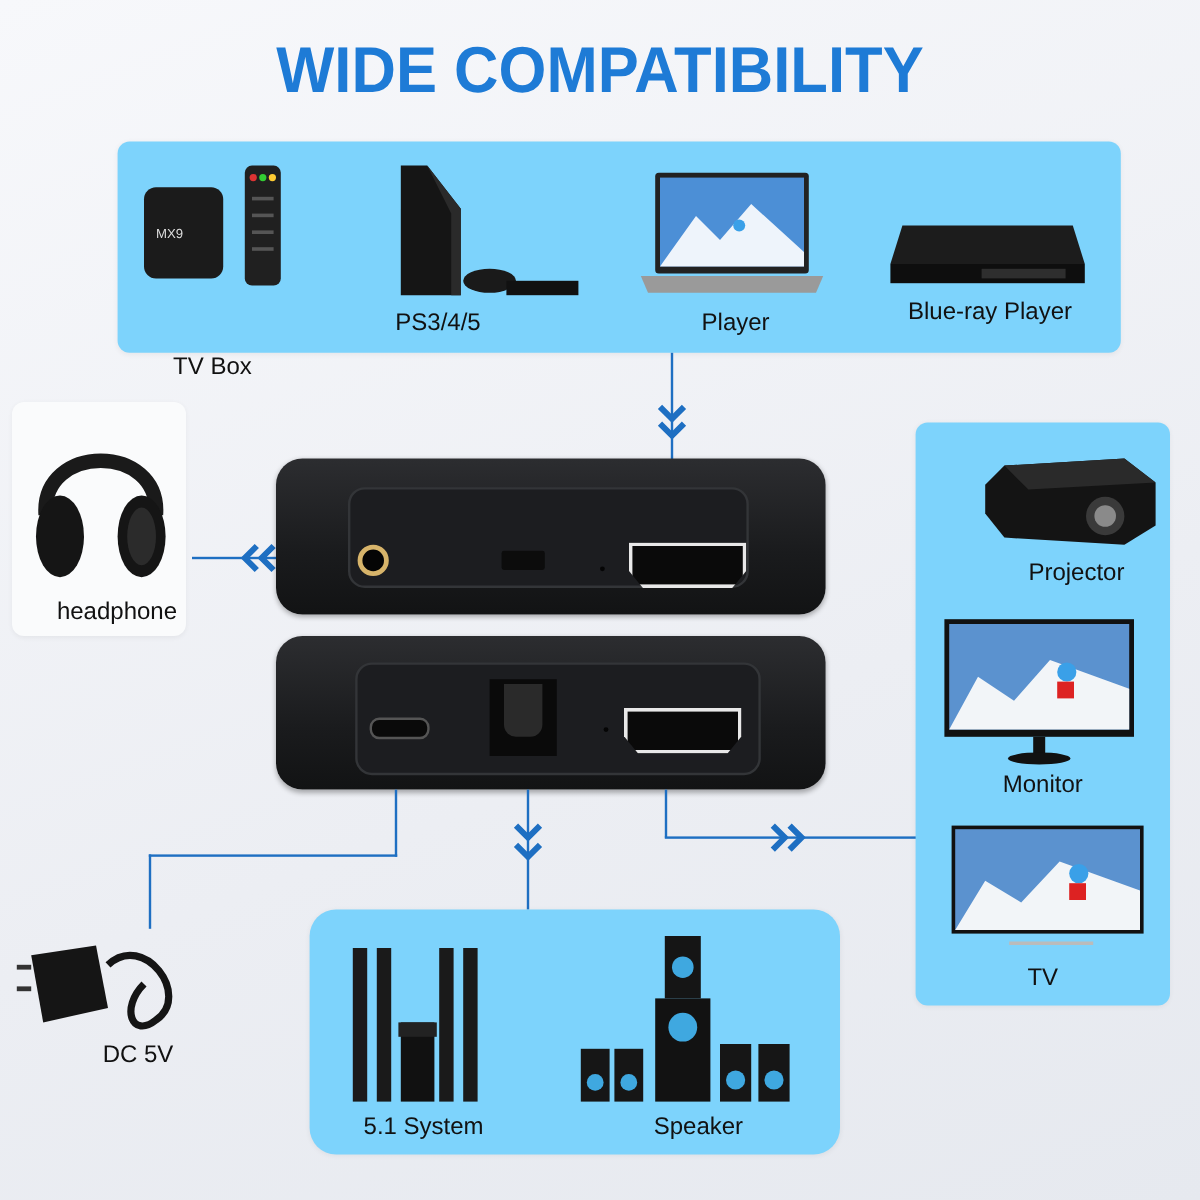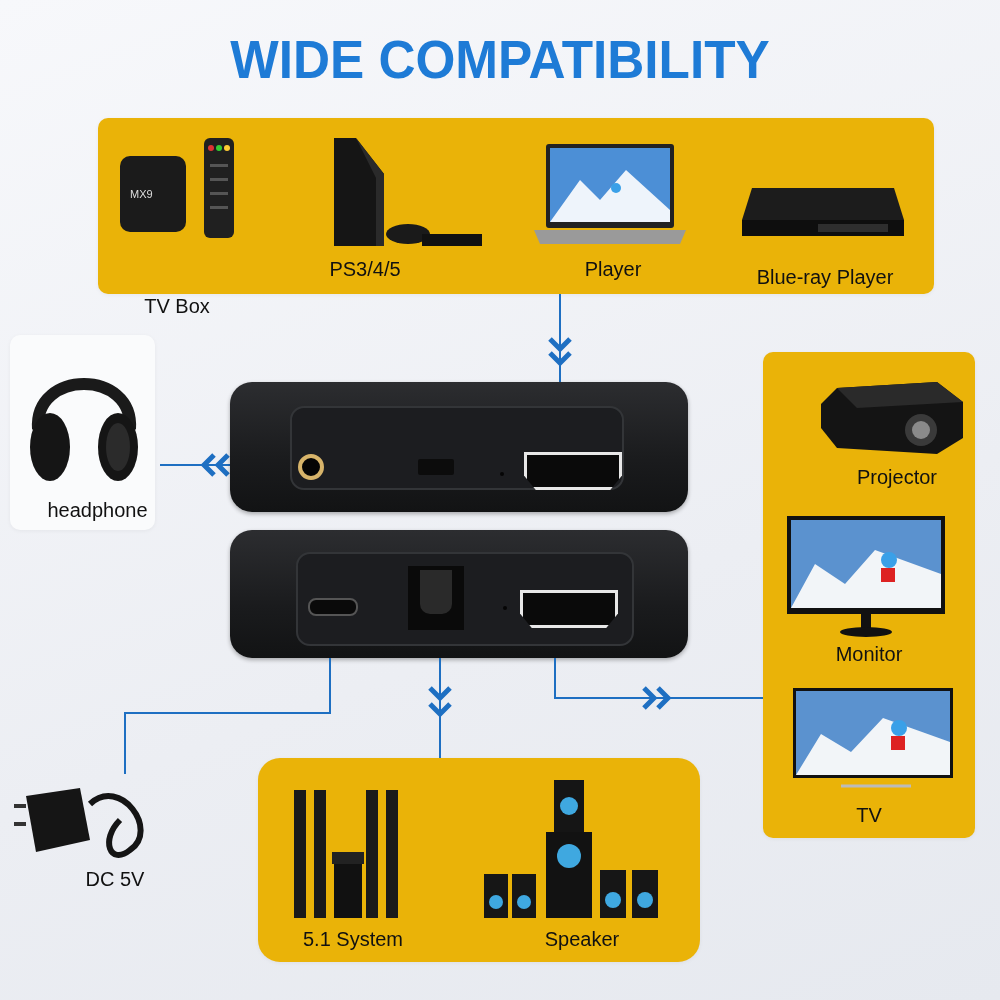--- a/index.html
+++ b/index.html
@@ -2,21 +2,21 @@
 <html><head>
 <meta charset="utf-8">
 <style>
   html,body{margin:0;padding:0;}
   body{width:1000px;height:1000px;position:relative;overflow:hidden;
        background:linear-gradient(160deg,#f7f8fb 0%,#eceef3 60%,#e6e9ef 100%);
        font-family:"Liberation Sans",sans-serif;color:#111;}
   .abs{position:absolute;}
   .title{left:0;top:28px;width:1000px;text-align:center;font-size:54px;font-weight:bold;
          color:#1e7bd6;letter-spacing:0px;transform:scaleX(0.95);}
-  .panel{background:#eab308;border-radius:10px;box-shadow:0 1px 4px rgba(0,0,0,0.05);}
+  .panel{background:#7dd3fc;border-radius:10px;box-shadow:0 1px 4px rgba(0,0,0,0.05);}
   .label{font-size:20px;text-align:center;color:#111;}
   .line{background:#1e6fc2;}
   .device{background:linear-gradient(180deg,#2c2d30 0%,#1a1b1d 60%,#121314 100%);
           border-radius:22px;box-shadow:0 2px 4px rgba(0,0,0,0.3);}
   .inner{border:2px solid #333538;border-radius:14px;background:#1c1d20;}
   .hdmi{border:3px solid #e8e8e8;background:#0a0a0a;
         clip-path:polygon(0 0,100% 0,100% 62%,88% 100%,12% 100%,0 62%);}
 </style>
 </head>
 <body>
@@ -61,21 +61,21 @@
     </svg>
     <div class="abs label" style="left:0;top:124px;width:190px;">Player</div>
   </div>
 
   <div class="abs" style="left:632px;top:16px;width:190px;height:150px;">
     <svg class="abs" style="left:8px;top:50px" width="170" height="60" viewBox="0 0 170 60">
       <polygon points="14,4 156,4 166,36 4,36" fill="#1c1c1c"></polygon>
       <rect x="4" y="36" width="162" height="16" fill="#0e0e0e"></rect>
       <rect x="80" y="40" width="70" height="8" fill="#2e2e2e"></rect>
     </svg>
-    <div class="abs label" style="left:0;top:132px;width:190px;">Blue-ray Player</div>
+    <div class="abs label" style="left:0;top:115px;width:190px;">Blue-ray Player</div>
   </div>
 </div>
 
 <div class="abs line" style="left:559px;top:294px;width:2px;height:122px;"></div>
 <svg class="abs" style="left:546px;top:335px" width="28" height="34" viewBox="0 0 28 34">
   <polyline points="4,4 14,14 24,4" fill="none" stroke="#1e6fc2" stroke-width="5"></polyline>
   <polyline points="4,18 14,28 24,18" fill="none" stroke="#1e6fc2" stroke-width="5"></polyline>
 </svg>
 
 <div class="abs panel" style="left:10px;top:335px;width:145px;height:195px;background:#fafbfc;">

